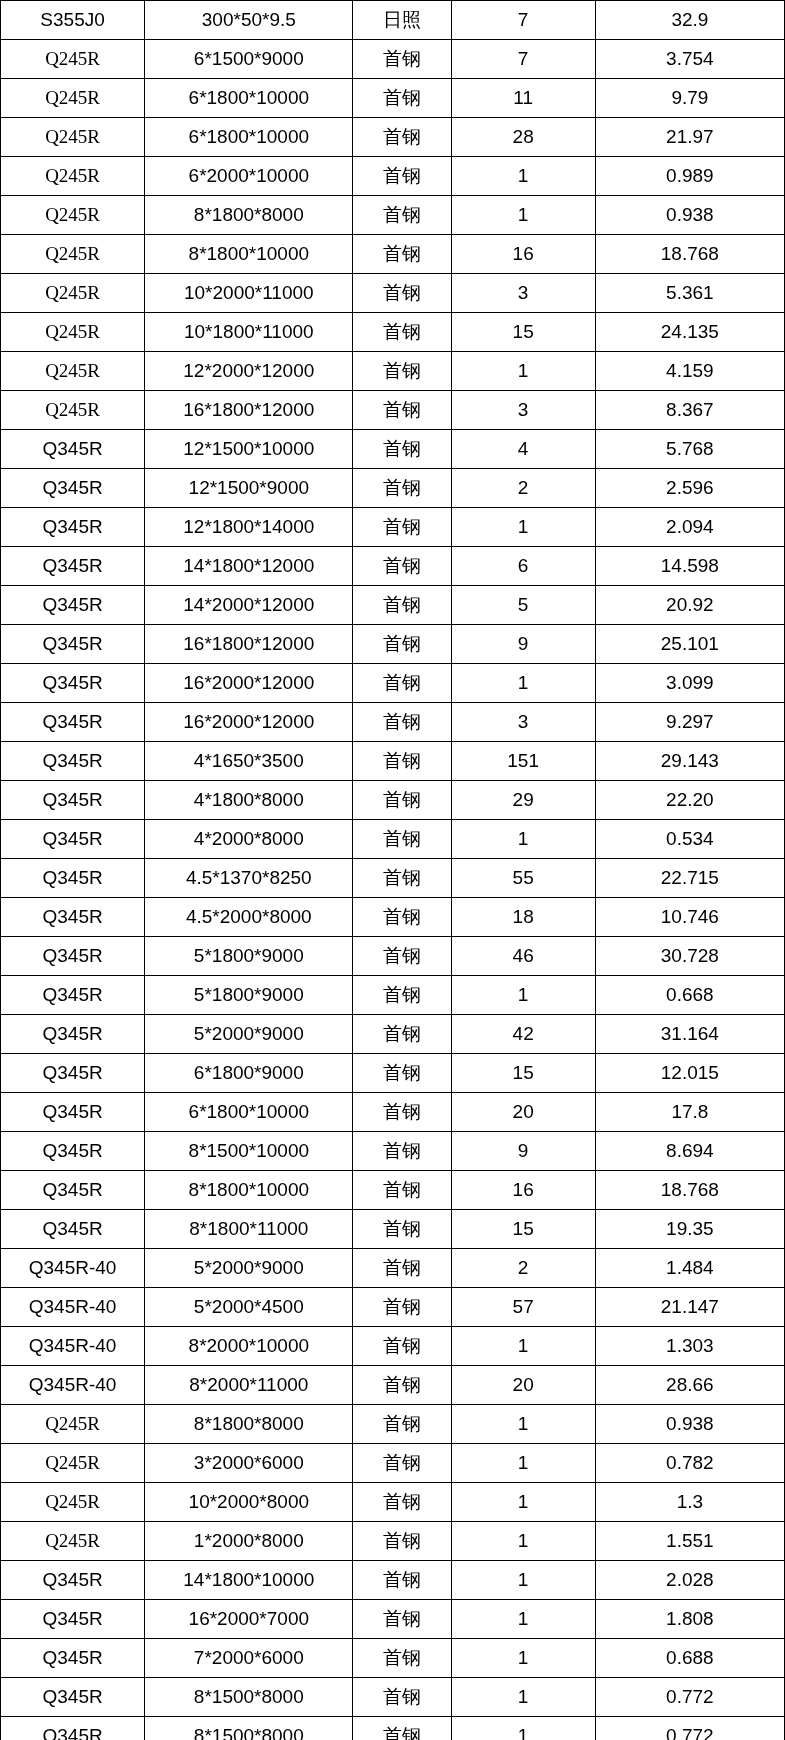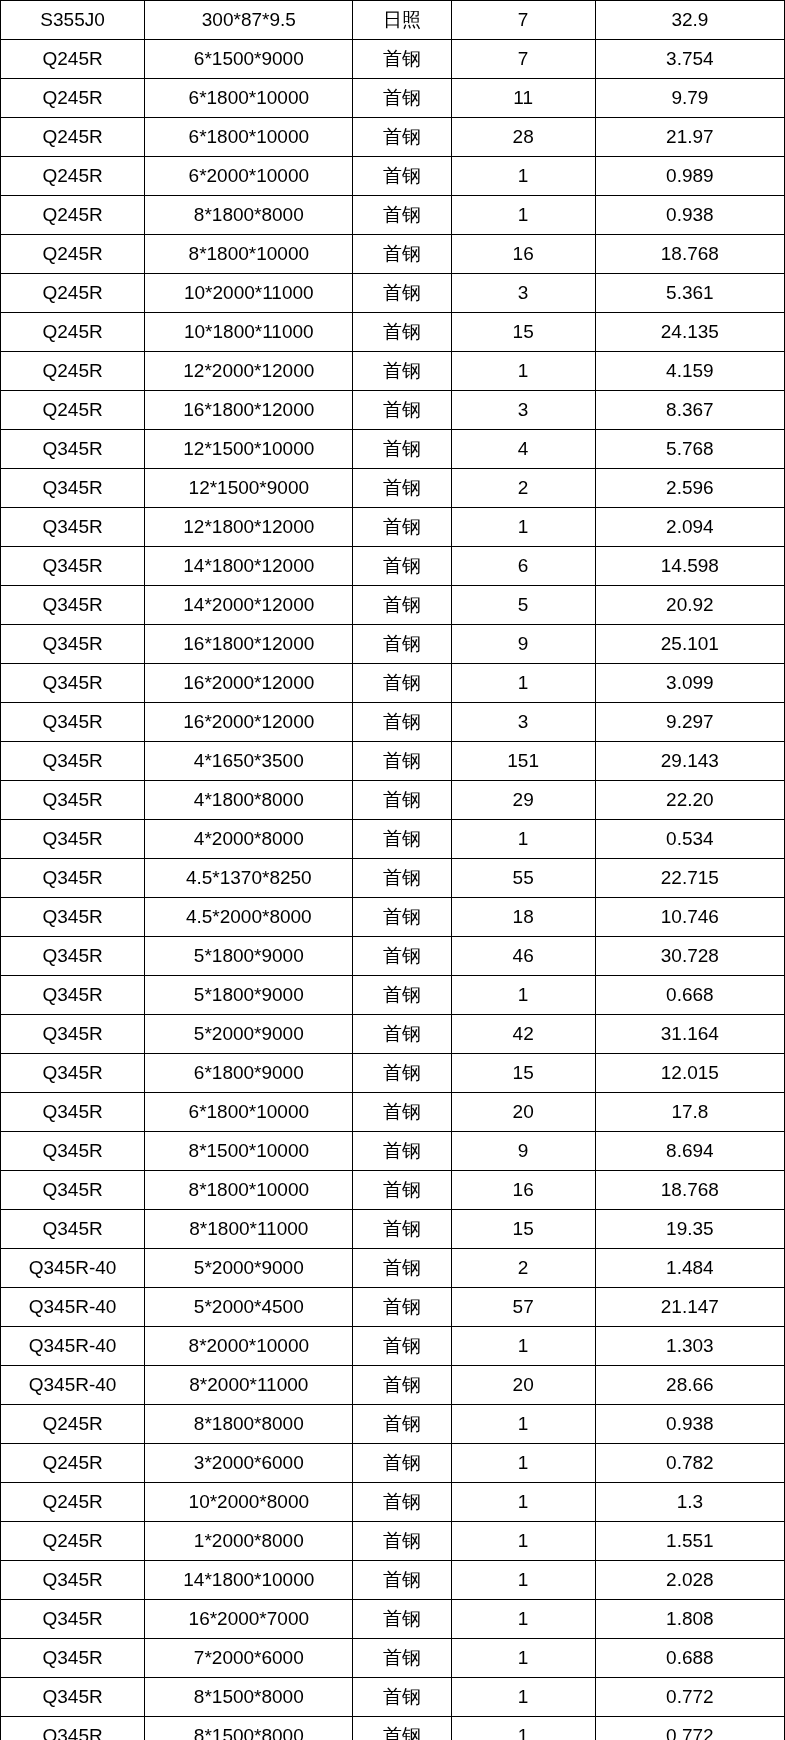--- a/index.html
+++ b/index.html
@@ -26,37 +26,37 @@
     padding: 0 2px;
     overflow: hidden;
     white-space: nowrap;
   }
   col.c-grade  { width: 144px; }
   col.c-spec   { width: 208px; }
   col.c-mill   { width: 98px; }
   col.c-qty    { width: 144px; }
   col.c-weight { width: 189px; }
 
-  td.grade-red { color: #ff0000; }
+  td.grade-red { color: #ff0000; font-family: Liberation Serif, serif; }
 </style>
 </head>
 <body>
 
 <table class="inventory">
   <colgroup>
     <col class="c-grade">
     <col class="c-spec">
     <col class="c-mill">
     <col class="c-qty">
     <col class="c-weight">
   </colgroup>
   <tbody>
       <tr>
         <td>S355J0</td>
-        <td>300*87*9.5</td>
+        <td>300*50*9.5</td>
         <td>日照</td>
         <td>7</td>
         <td>32.9</td>
       </tr>
       <tr>
         <td class="grade-red">Q245R</td>
         <td>6*1500*9000</td>
         <td>首钢</td>
         <td>7</td>
         <td>3.754</td>
@@ -133,21 +133,21 @@
       </tr>
       <tr>
         <td>Q345R</td>
         <td>12*1500*9000</td>
         <td>首钢</td>
         <td>2</td>
         <td>2.596</td>
       </tr>
       <tr>
         <td>Q345R</td>
-        <td>12*1800*12000</td>
+        <td>12*1800*14000</td>
         <td>首钢</td>
         <td>1</td>
         <td>2.094</td>
       </tr>
       <tr>
         <td>Q345R</td>
         <td>14*1800*12000</td>
         <td>首钢</td>
         <td>6</td>
         <td>14.598</td>

